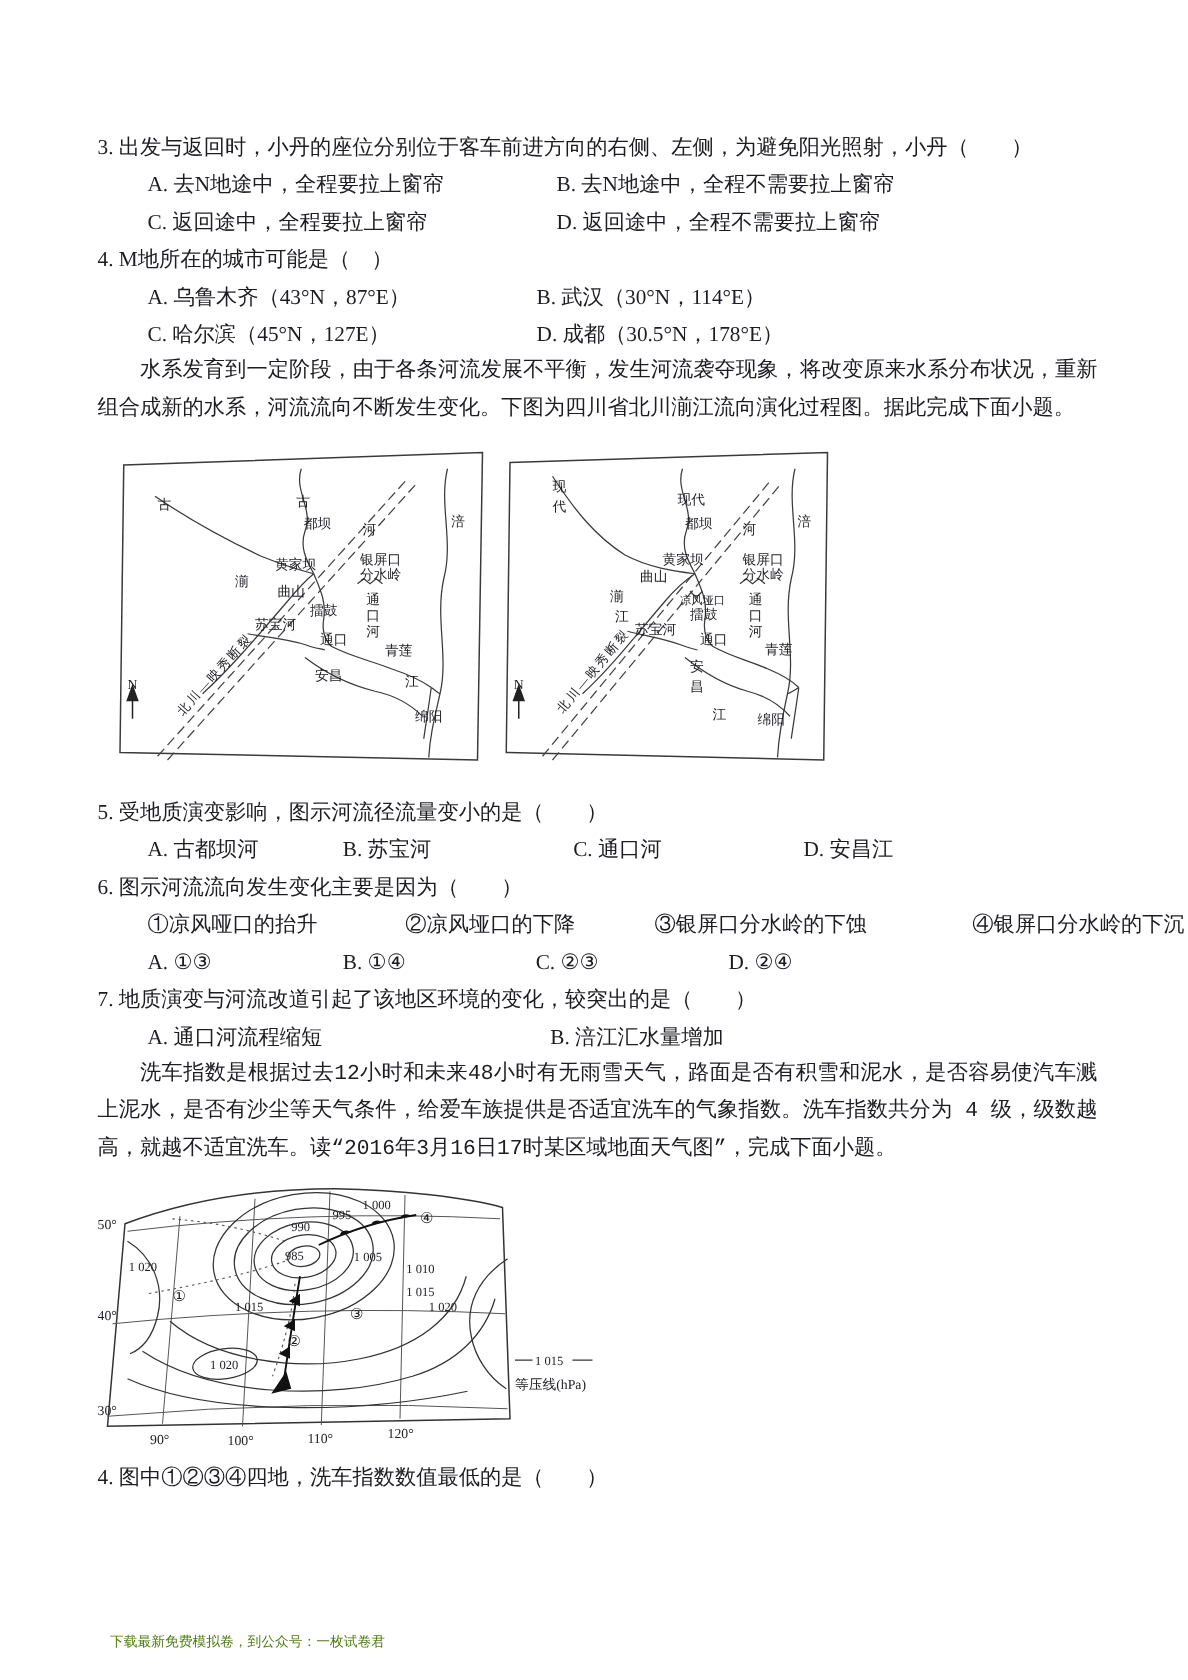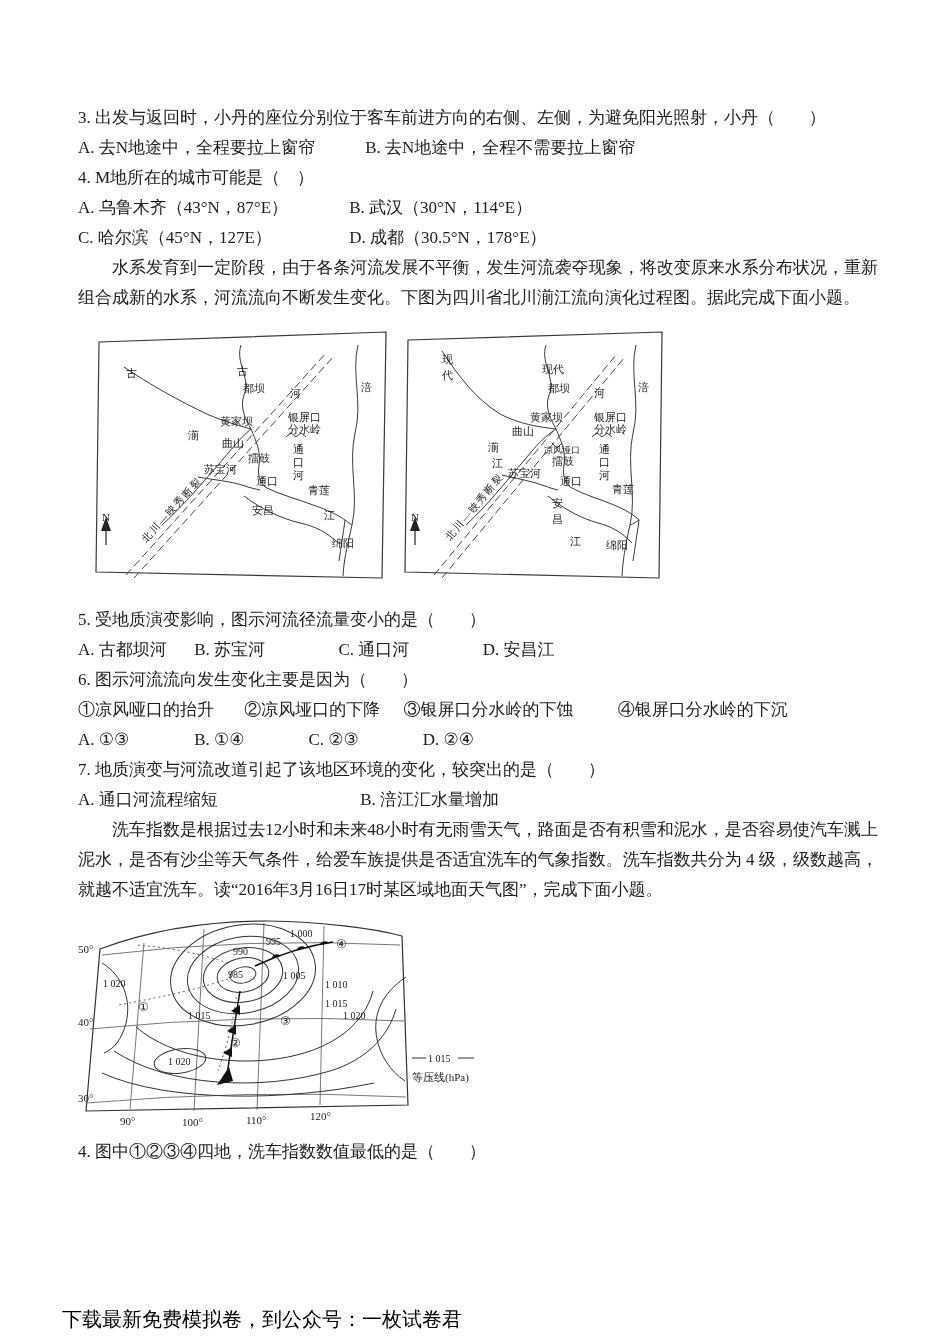--- a/index.html
+++ b/index.html
@@ -1,37 +1,41 @@
 <!DOCTYPE html>
 <html><head>
 <meta charset="utf-8">
 <style>
   html,body{margin:0;padding:0;background:#ffffff;}
   .sheet{position:relative;width:950px;height:1344px;background:#fff;overflow:hidden;
          font-family:"Liberation Serif","DejaVu Serif",serif;font-size:17px;color:#1c1c22;}
   .content{position:absolute;left:78px;top:103px;width:800px;}
   .line{line-height:30px;height:30px;white-space:nowrap;}
-  .passage{margin:0;line-height:30px;text-indent:2em;text-align:justify;}
-  .col{display:inline-block;vertical-align:top;}
+  .passage{margin:0;line-height:30px;text-indent:2em;text-align:justify;font-family:Liberation Mono, monospace;}
+  .col{display:inline-block;vertical-align:top;margin-left:40px;}
   .maps-row{display:flex;gap:14px;margin:16px 0 24px 16px;}
   .weather-row{margin:14px 0 6px 0;}
   svg{display:block;}
   svg text{font-family:"Liberation Serif","DejaVu Serif",serif;fill:#1c1c22;}
-  .footer{position:absolute;left:62px;top:1306px;font-size:20px;color:#000000;}
+  .footer{position:absolute;left:88px;top:1306px;font-size:11px;color:#4d7c0f;}
 </style>
 </head>
 <body>
 
 <div class="sheet">
   <div class="content">
 
     <div class="line">3. 出发与返回时，小丹的座位分别位于客车前进方向的右侧、左侧，为避免阳光照射，小丹（　　）</div>
     <div class="line">
       <span class="col" style="width:283px">A. 去N地途中，全程要拉上窗帘</span>
       <span class="col">B. 去N地途中，全程不需要拉上窗帘</span>
+    </div>
+    <div class="line">
+      <span class="col" style="width:283px">C. 返回途中，全程要拉上窗帘</span>
+      <span class="col">D. 返回途中，全程不需要拉上窗帘</span>
     </div>
 
     <div class="line">4. M地所在的城市可能是（　）</div>
     <div class="line">
       <span class="col" style="width:267px">A. 乌鲁木齐（43°N，87°E）</span>
       <span class="col">B. 武汉（30°N，114°E）</span>
     </div>
     <div class="line">
       <span class="col" style="width:267px">C. 哈尔滨（45°N，127E）</span>
       <span class="col">D. 成都（30.5°N，178°E）</span>

